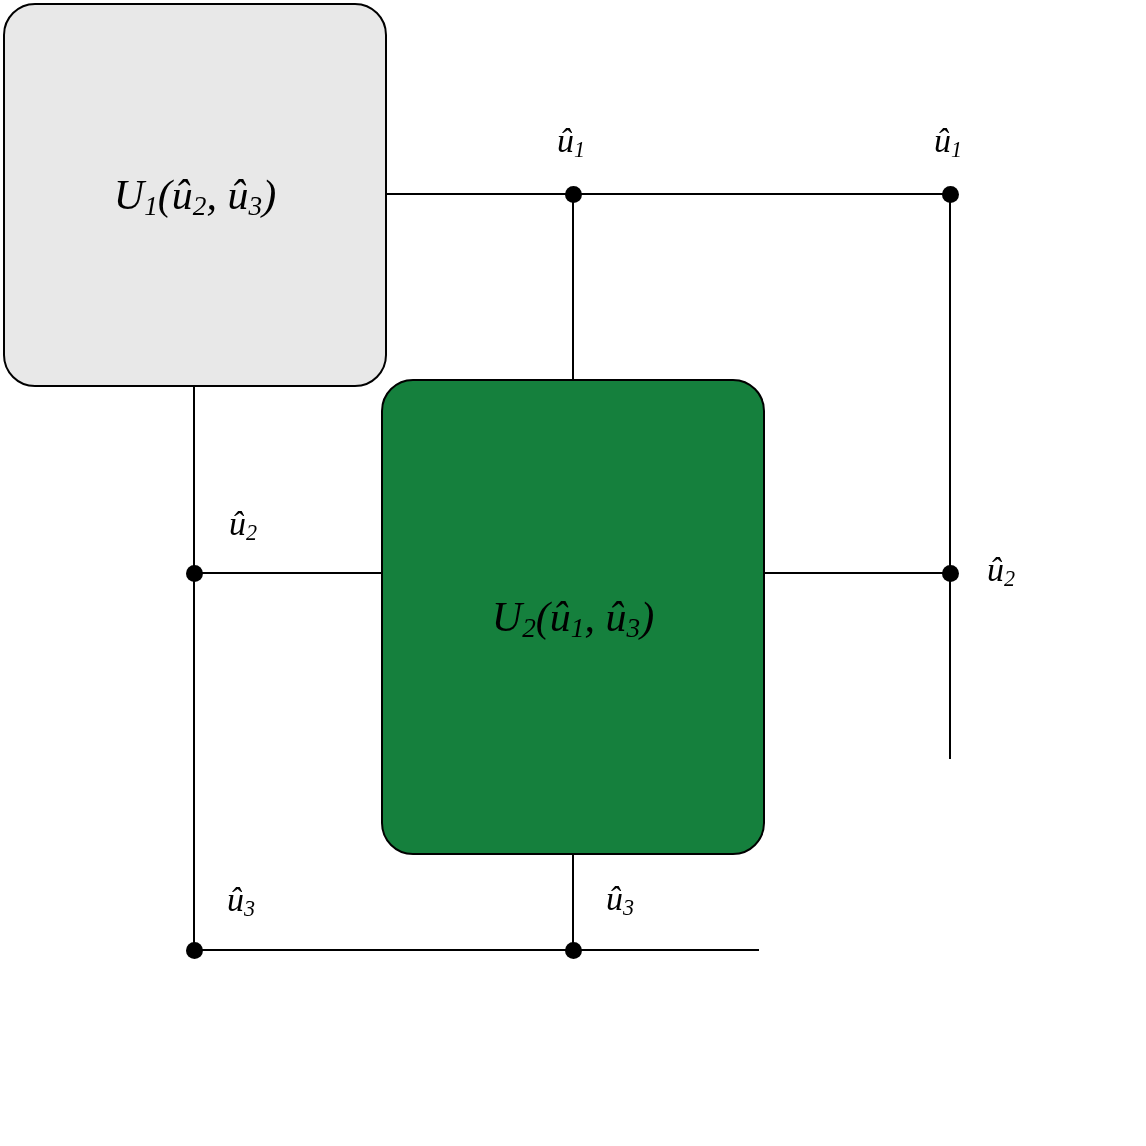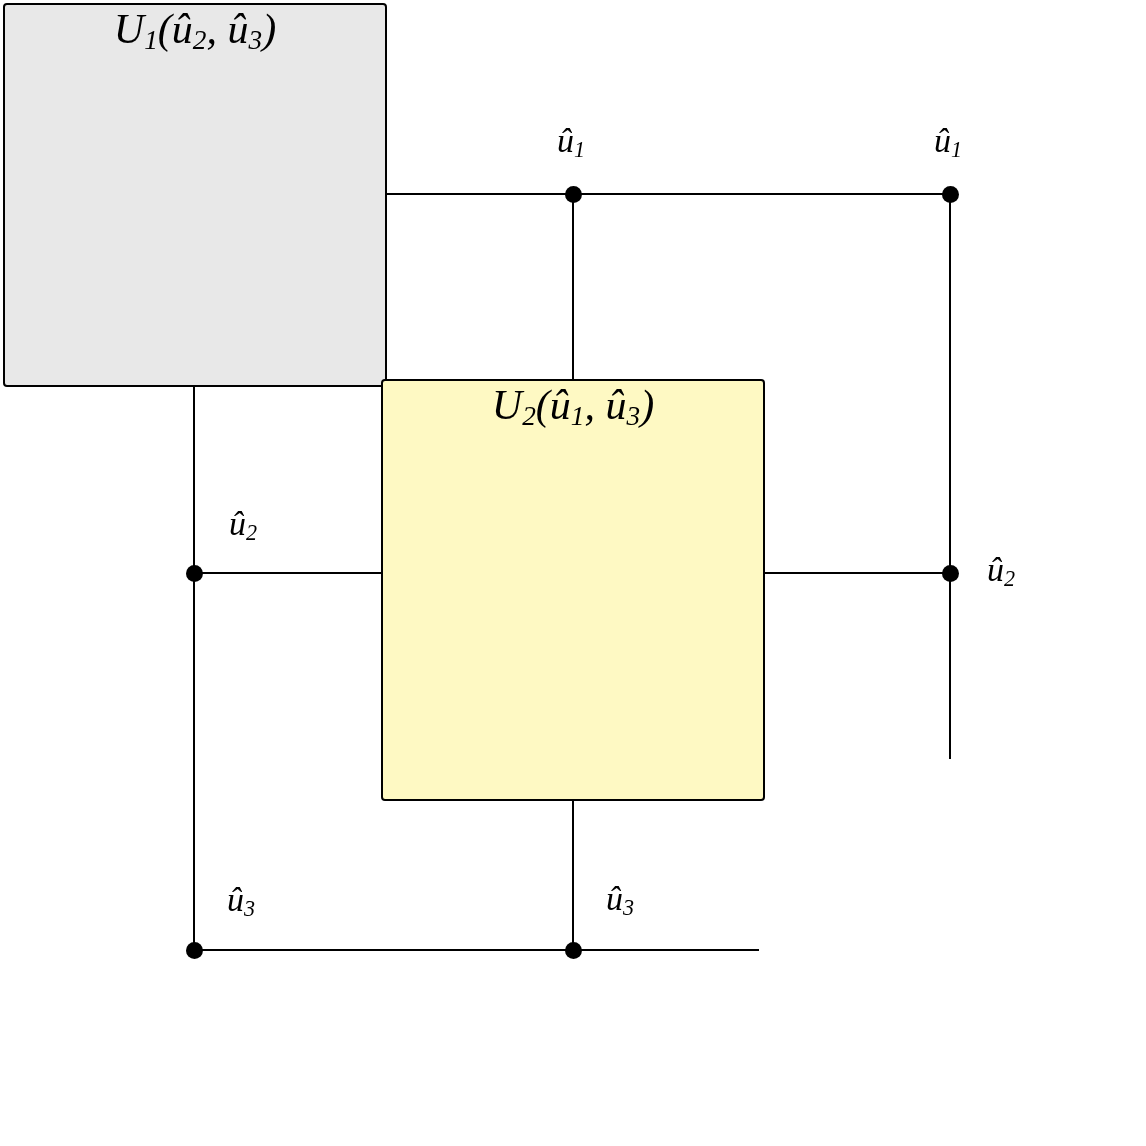--- a/index.html
+++ b/index.html
@@ -13,23 +13,23 @@
     height: 1146px;
     background: #ffffff;
     overflow: hidden;
     font-family: "Liberation Serif", serif;
   }
   .box {
     position: absolute;
     box-sizing: border-box;
     background: #e8e8e8;
     border: 2px solid #000000;
-    border-radius: 4px;
+    border-radius: 32px;
     display: flex;
-    align-items: flex-start;
+    align-items: center;
     justify-content: center;
   }
   .box-label {
     font-style: italic;
     font-size: 42px;
     color: #000000;
     white-space: nowrap;
   }
   .line {
     position: absolute;
@@ -65,21 +65,21 @@
     <div class="line" style="background: rgb(0, 0, 0); left: 948.75px; top: 194px; width: 2.5px; height: 565px;"></div>
     <div class="line" style="background: rgb(0, 0, 0); left: 192.75px; top: 386px; width: 2.5px; height: 564px;"></div>
     <div class="line" style="background: rgb(0, 0, 0); left: 194px; top: 948.75px; width: 565px; height: 2.5px;"></div>
     <div class="line" style="background: rgb(0, 0, 0); left: 194px; top: 572.35px; width: 188px; height: 1.3px;"></div>
     <div class="line" style="background: rgb(0, 0, 0); left: 764px; top: 572.35px; width: 186px; height: 1.3px;"></div>
     <div class="line" style="background: rgb(0, 0, 0); left: 572.35px; top: 194px; width: 1.3px; height: 186px;"></div>
     <div class="line" style="background: rgb(0, 0, 0); left: 572.35px; top: 764px; width: 1.3px; height: 186px;"></div>
     <div class="box" style="left: 3px; top: 3px; width: 384px; height: 384px; background: rgb(232, 232, 232); border-color: rgb(0, 0, 0);">
       <span class="box-label">U<sub>1</sub>(û<sub>2</sub>, û<sub>3</sub>)</span>
     </div>
-    <div class="box" style="left: 381px; top: 379px; width: 384px; height: 422px; background: #fef9c3; border-color: rgb(0, 0, 0);">
+    <div class="box" style="left: 381px; top: 379px; width: 384px; height: 476px; background: #15803d; border-color: rgb(0, 0, 0);">
       <span class="box-label">U<sub>2</sub>(û<sub>1</sub>, û<sub>3</sub>)</span>
     </div>
     <div class="dot" style="left: 564.5px; top: 185.5px; background: rgb(0, 0, 0);"></div>
     <div class="dot" style="left: 941.5px; top: 185.5px; background: rgb(0, 0, 0);"></div>
     <div class="dot" style="left: 185.5px; top: 564.5px; background: rgb(0, 0, 0);"></div>
     <div class="dot" style="left: 941.5px; top: 564.5px; background: rgb(0, 0, 0);"></div>
     <div class="dot" style="left: 185.5px; top: 941.5px; background: rgb(0, 0, 0);"></div>
     <div class="dot" style="left: 564.5px; top: 941.5px; background: rgb(0, 0, 0);"></div>
     <div class="sig-label" style="left: 571px; top: 141px;">û<sub>1</sub></div>
     <div class="sig-label" style="left: 948px; top: 141px;">û<sub>1</sub></div>

